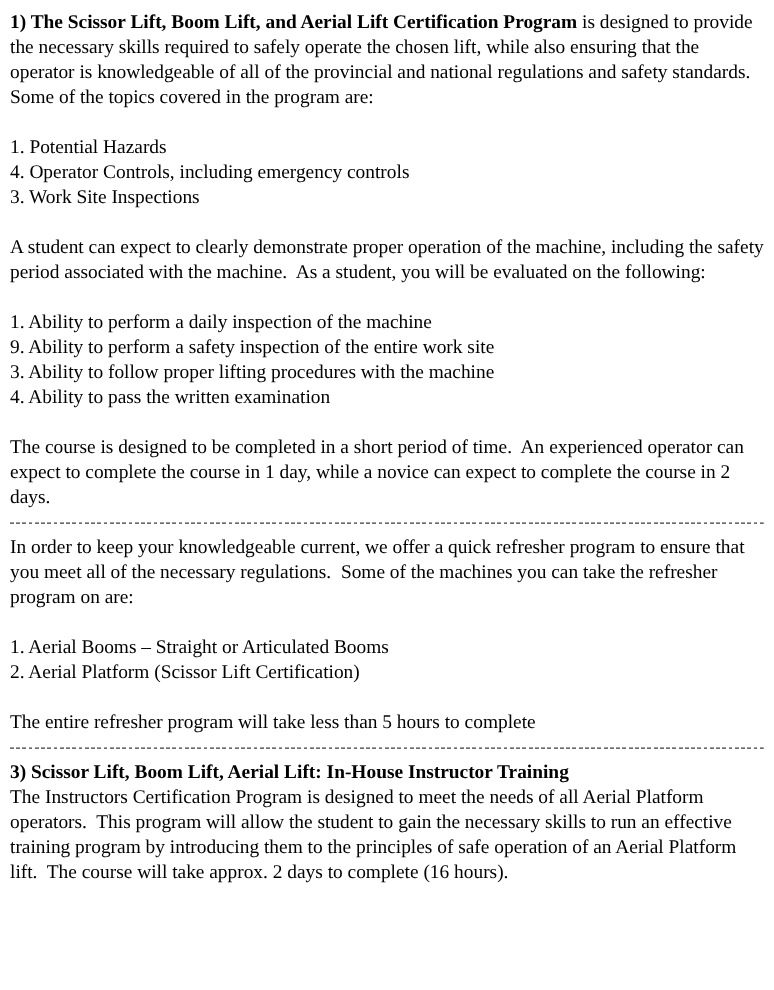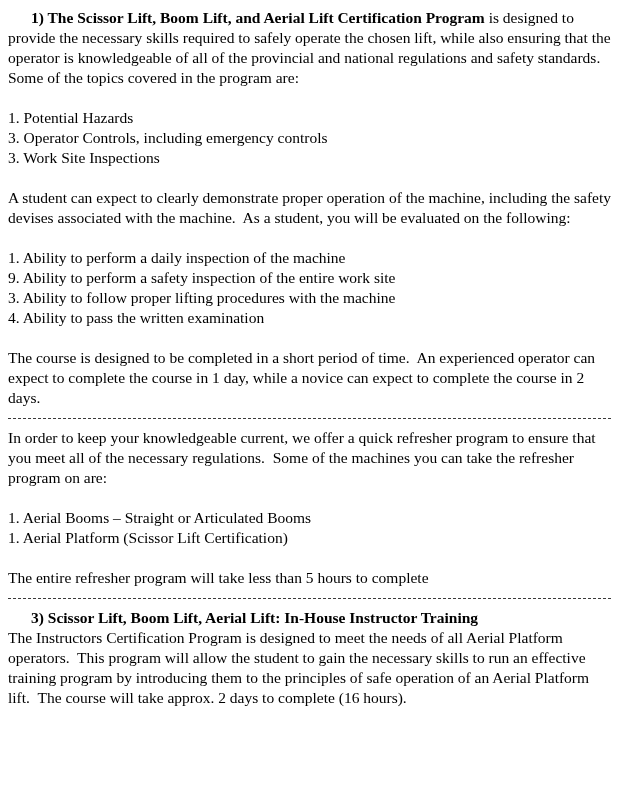--- a/index.html
+++ b/index.html
@@ -19,21 +19,20 @@
     line-height: 20px;
     overflow: hidden;
   }
   .para, .line {
     margin: 0;
     padding: 0;
     white-space: pre-wrap;
   }
   .bold {
     font-weight: bold;
-    margin-left: 23px;
   }
   .blank {
     height: 20px;
   }
   .divider-row {
     height: 20px;
     display: flex;
     align-items: center;
   }
   .divider-line {
@@ -45,26 +44,26 @@
 </head>
 <body>
 
 <div class="page">
 
   <p class="para"><span class="bold">1) The Scissor Lift, Boom Lift, and Aerial Lift Certification Program</span><span> is designed to provide the necessary skills required to safely operate the chosen lift, while also ensuring that the operator is knowledgeable of all of the provincial and national regulations and safety standards.  Some of the topics covered in the program are:</span></p>
 
   <div class="blank"></div>
 
   <p class="line">1. Potential Hazards</p>
-  <p class="line">3. Operator Controls, including emergency controls</p>
+  <p class="line">4. Operator Controls, including emergency controls</p>
   <p class="line">3. Work Site Inspections</p>
 
   <div class="blank"></div>
 
-  <p class="para">A student can expect to clearly demonstrate proper operation of the machine, including the safety devises associated with the machine.  As a student, you will be evaluated on the following:</p>
+  <p class="para">A student can expect to clearly demonstrate proper operation of the machine, including the safety period associated with the machine.  As a student, you will be evaluated on the following:</p>
 
   <div class="blank"></div>
 
   <p class="line">1. Ability to perform a daily inspection of the machine</p>
   <p class="line">9. Ability to perform a safety inspection of the entire work site</p>
   <p class="line">3. Ability to follow proper lifting procedures with the machine</p>
   <p class="line">4. Ability to pass the written examination</p>
 
   <div class="blank"></div>
 
@@ -72,21 +71,21 @@
 
   <div class="divider-row">
     <div class="divider-line"></div>
   </div>
 
   <p class="para">In order to keep your knowledgeable current, we offer a quick refresher program to ensure that you meet all of the necessary regulations.  Some of the machines you can take the refresher program on are:</p>
 
   <div class="blank"></div>
 
   <p class="line">1. Aerial Booms – Straight or Articulated Booms</p>
-  <p class="line">1. Aerial Platform (Scissor Lift Certification)</p>
+  <p class="line">2. Aerial Platform (Scissor Lift Certification)</p>
 
   <div class="blank"></div>
 
   <p class="line">The entire refresher program will take less than 5 hours to complete</p>
 
   <div class="divider-row">
     <div class="divider-line"></div>
   </div>
 
   <p class="line bold">3) Scissor Lift, Boom Lift, Aerial Lift: In-House Instructor Training</p>

